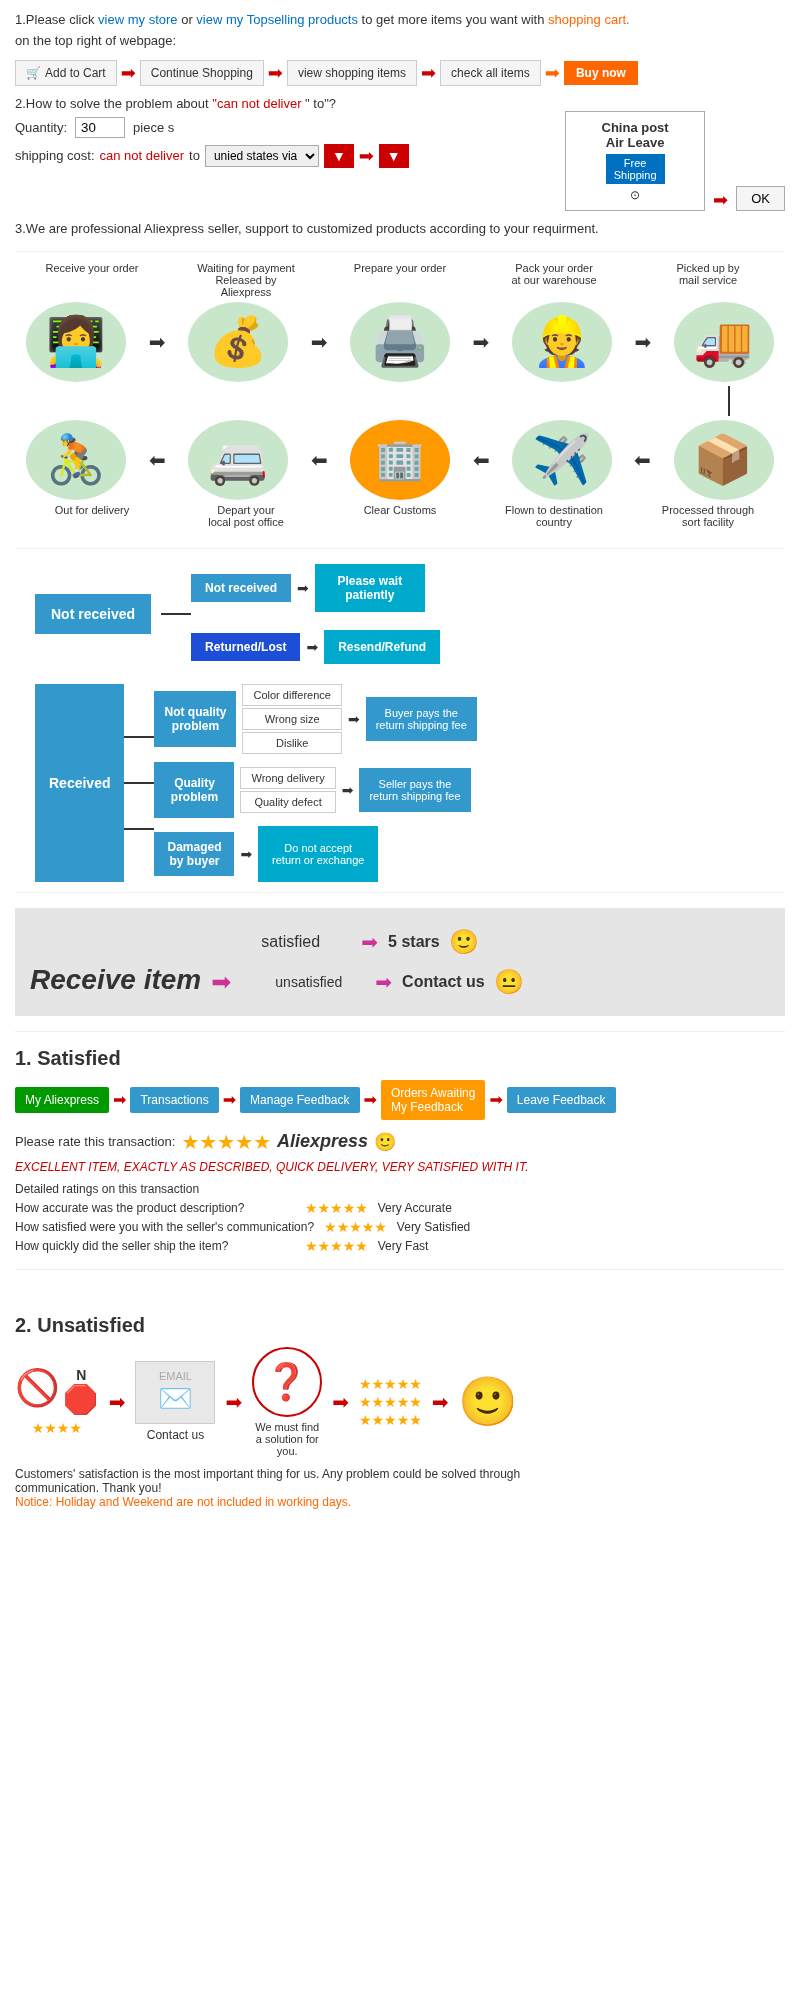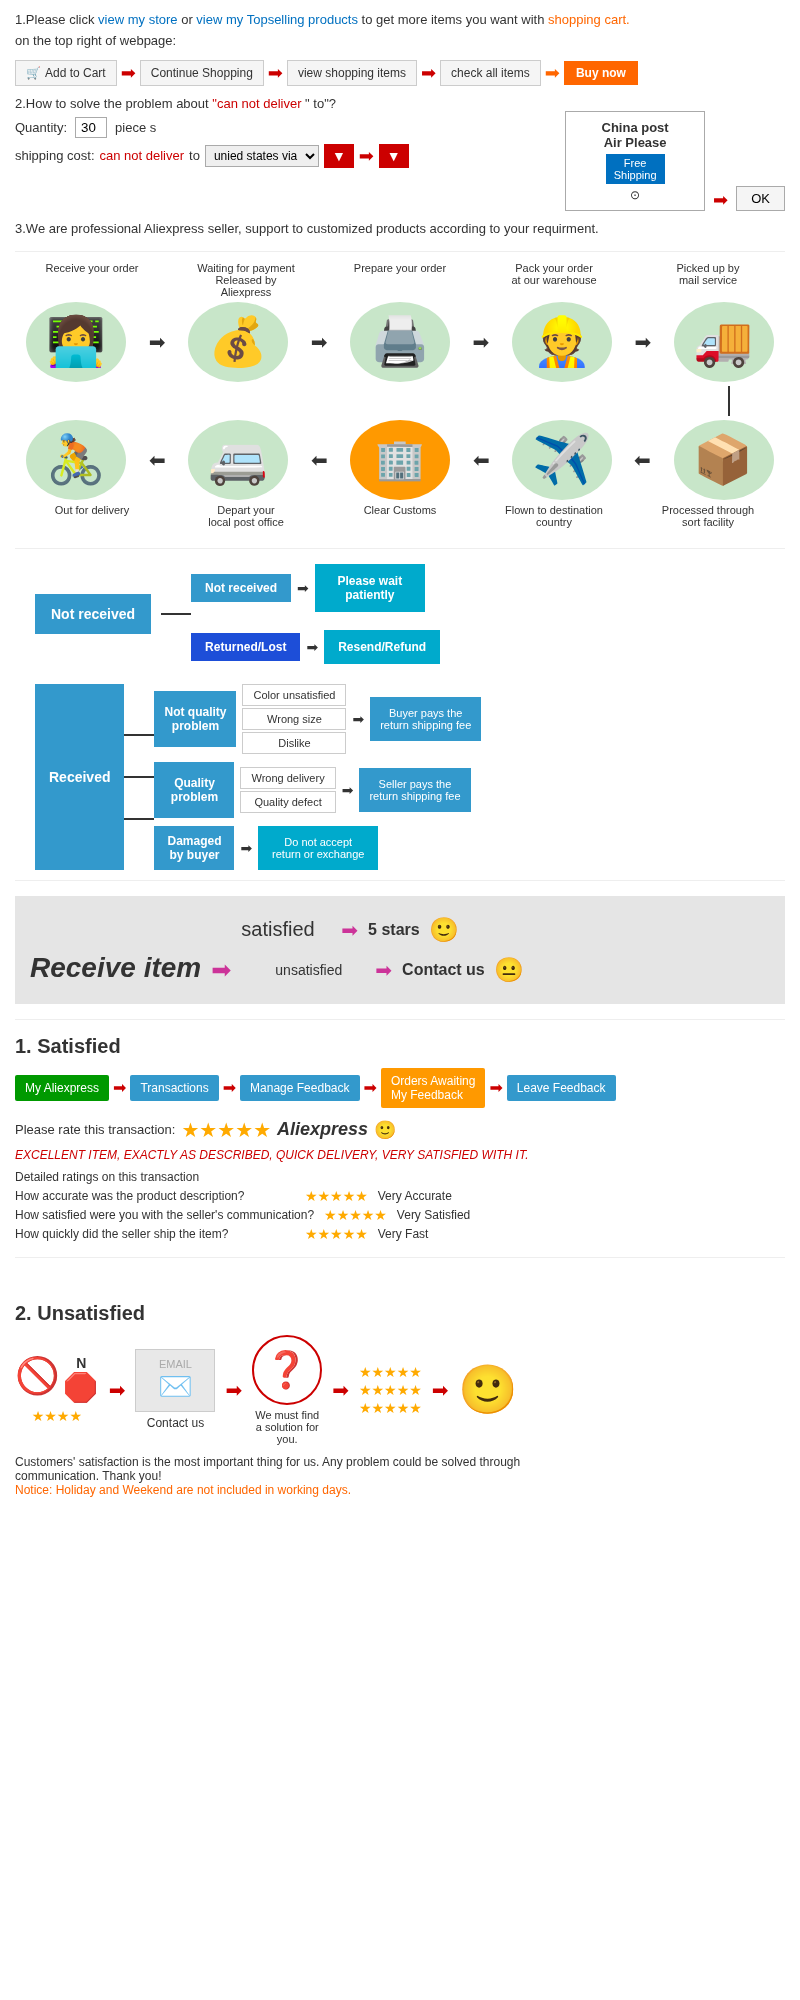--- a/index.html
+++ b/index.html
@@ -15,21 +15,21 @@
     .cart-btn { background: #f5f5f5; border: 1px solid #ccc; padding: 5px 10px; font-size: 12px; display: flex; align-items: center; gap: 4px; }
     .cart-btn-buy { background: #ff6600; color: #fff; border: none; padding: 5px 12px; font-size: 12px; font-weight: bold; }
     .arrow-red { color: #cc0000; font-size: 18px; }
     .arrow-orange { color: #ff6600; font-size: 18px; }
 
     
     .section2 { margin-bottom: 10px; }
     .section2-inner { display: flex; align-items: flex-start; gap: 20px; }
     .section2-left { flex: 1; }
     .quantity-row { display: flex; align-items: center; gap: 8px; margin: 6px 0; }
-    .qty-input { border: 1px solid #aaa; padding: 2px 5px; width: 32px; }
+    .qty-input { border: 1px solid #aaa; padding: 2px 5px; width: 50px; }
     .shipping-row { display: flex; align-items: center; gap: 5px; margin: 4px 0; }
     .red-text { color: #cc0000; }
     .select-box { border: 1px solid #aaa; padding: 2px 4px; font-size: 12px; }
     .arrow-box { background: #cc0000; color: #fff; padding: 4px 8px; font-size: 14px; }
 
     .china-post-box { border: 1px solid #aaa; padding: 8px 12px; text-align: center; font-size: 12px; min-width: 140px; }
     .china-post-title { font-weight: bold; color: #333; font-size: 13px; }
     .free-shipping { background: #0070c0; color: #fff; padding: 3px 8px; font-size: 11px; margin: 4px auto; display: inline-block; }
     .ok-btn { border: 1px solid #aaa; padding: 4px 14px; font-size: 13px; background: #f5f5f5; }
     .china-post-row { display: flex; align-items: flex-end; gap: 8px; }
@@ -126,21 +126,21 @@
           <select class="select-box">
             <option>unied states via</option>
           </select>
           <span class="arrow-box">▼</span>
           <span class="arrow-red">➡</span>
           <span class="arrow-box">▼</span>
         </div>
       </div>
       <div class="china-post-row">
         <div class="china-post-box">
-          <div class="china-post-title">China post<br><span>Air Please</span></div>
+          <div class="china-post-title">China post<br><span>Air Leave</span></div>
           <div class="free-shipping">Free<br>Shipping</div>
           <div>⊙</div>
         </div>
         <span class="arrow-red">➡</span>
         <button class="ok-btn">OK</button>
       </div>
     </div>
   </div>
 
   <div class="section3">
@@ -230,55 +230,55 @@
       <div style="width:30px;display:flex;flex-direction:column;justify-content:space-around;">
         <div style="height:2px;background:#333;width:100%;margin-top:30px;"></div>
         <div style="height:2px;background:#333;width:100%;"></div>
         <div style="height:2px;background:#333;width:100%;margin-bottom:30px;"></div>
       </div>
       <div style="display:flex;flex-direction:column;gap:8px;">
 
         <div style="display:flex;align-items:center;gap:6px;">
           <div style="background:#3399cc;color:#fff;padding:14px 10px;font-size:12px;font-weight:bold;text-align:center;min-width:80px;">Not quality<br>problem</div>
           <div style="display:flex;flex-direction:column;gap:2px;">
-            <div style="border:1px solid #ccc;padding:4px 10px;font-size:11px;min-width:90px;text-align:center;">Color unsatisfied</div>
+            <div style="border:1px solid #ccc;padding:4px 10px;font-size:11px;min-width:90px;text-align:center;">Color difference</div>
             <div style="border:1px solid #ccc;padding:4px 10px;font-size:11px;min-width:90px;text-align:center;">Wrong size</div>
             <div style="border:1px solid #ccc;padding:4px 10px;font-size:11px;min-width:90px;text-align:center;">Dislike</div>
           </div>
           <span style="font-size:14px;">➡</span>
           <div style="background:#3399cc;color:#fff;padding:10px 10px;font-size:11px;text-align:center;min-width:100px;">Buyer pays the<br>return shipping fee</div>
         </div>
 
         <div style="display:flex;align-items:center;gap:6px;">
           <div style="background:#3399cc;color:#fff;padding:14px 10px;font-size:12px;font-weight:bold;text-align:center;min-width:80px;">Quality<br>problem</div>
           <div style="display:flex;flex-direction:column;gap:2px;">
             <div style="border:1px solid #ccc;padding:4px 10px;font-size:11px;min-width:90px;text-align:center;">Wrong delivery</div>
             <div style="border:1px solid #ccc;padding:4px 10px;font-size:11px;min-width:90px;text-align:center;">Quality defect</div>
           </div>
           <span style="font-size:14px;">➡</span>
           <div style="background:#3399cc;color:#fff;padding:10px 10px;font-size:11px;text-align:center;min-width:100px;">Seller pays the<br>return shipping fee</div>
         </div>
 
         <div style="display:flex;align-items:center;gap:6px;">
           <div style="background:#3399cc;color:#fff;padding:8px 10px;font-size:12px;font-weight:bold;text-align:center;min-width:80px;">Damaged<br>by buyer</div>
           <span style="font-size:14px;">➡</span>
-          <div style="background:#00aacc;color:#fff;padding:10px 10px;font-size:11px;text-align:center;min-width:120px;">Do not accept<br>return or exchange</div>
+          <div style="background:#00aacc;color:#fff;padding:16px 10px;font-size:11px;text-align:center;min-width:120px;">Do not accept<br>return or exchange</div>
         </div>
       </div>
     </div>
   </div>
 
   <hr>
 
   <div class="pink-section">
     <div style="font-size:28px;font-weight:bold;font-style:italic;">Receive item</div>
     <span style="color:#cc3399;font-size:24px;">➡</span>
     <div style="display:flex;flex-direction:column;gap:12px;">
       <div style="display:flex;align-items:center;gap:10px;">
-        <span style="font-size:20px;min-width:90px;">satisfied</span>
+        <span style="font-size:16px;min-width:90px;margin-left:20px;">satisfied</span>
         <span style="color:#cc3399;font-size:20px;">➡</span>
         <span style="font-size:16px;font-weight:bold;">5 stars</span>
         <span style="font-size:24px;">🙂</span>
       </div>
       <div style="display:flex;align-items:center;gap:10px;margin-left:34px;">
         <span style="font-size:14px;min-width:90px;">unsatisfied</span>
         <span style="color:#cc3399;font-size:20px;">➡</span>
         <span style="font-size:16px;font-weight:bold;">Contact us</span>
         <span style="font-size:24px;">😐</span>
       </div>

